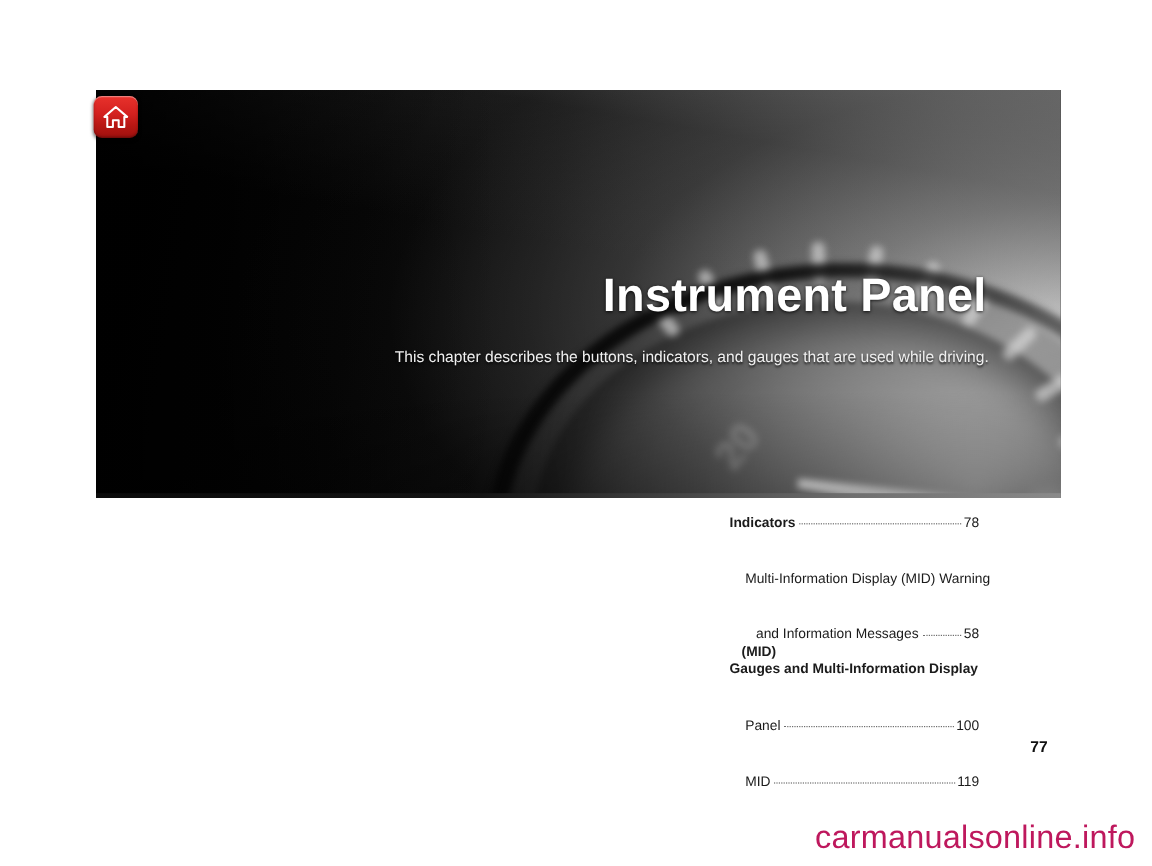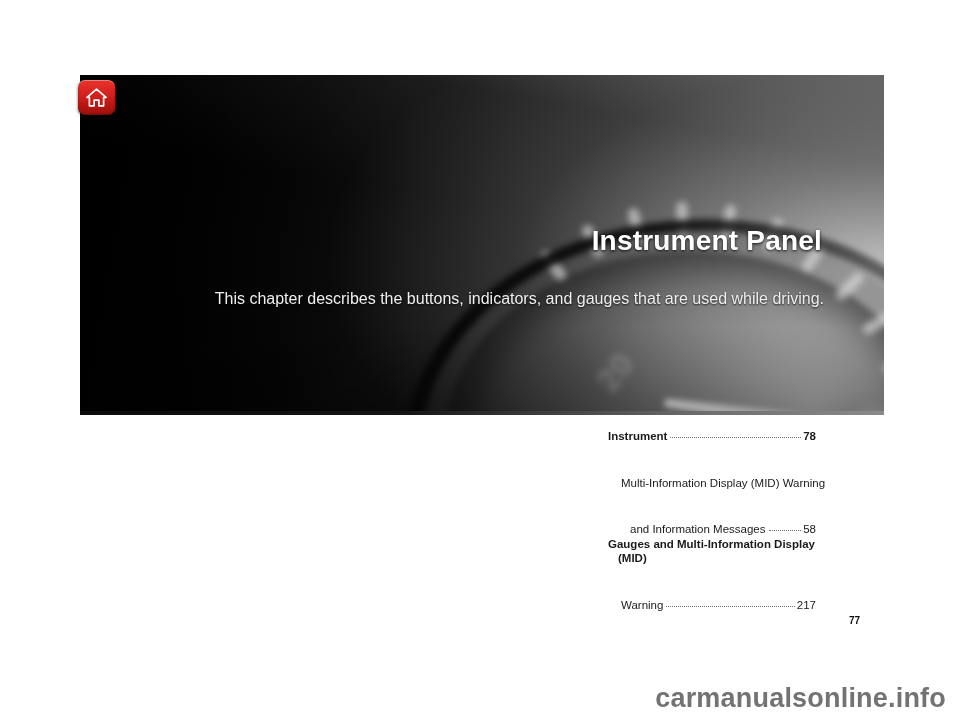--- a/index.html
+++ b/index.html
@@ -215,34 +215,34 @@
   }
 
   
   .hero-title {
     position: absolute;
     right: 62px;
     top: 150px;
     margin: 0;
     color: #ffffff;
     font-family: "Liberation Sans", sans-serif;
-    font-size: 28px;
+    font-size: 39px;
     font-weight: 700;
     letter-spacing: 0.2px;
     text-shadow: 0 1px 3px rgba(0,0,0,0.85);
     white-space: nowrap;
   }
   .hero-subtitle {
     position: absolute;
     right: 60px;
     top: 215px;
     margin: 0;
     color: #f0f0f0;
     font-family: "Liberation Sans", sans-serif;
-    font-size: 16px;
+    font-size: 13px;
     font-weight: 400;
     text-shadow: 0 1px 2px rgba(0,0,0,0.8);
     white-space: nowrap;
   }
 
   
   .home-button {
     position: absolute;
     left: 78px;
     top: 80px;
@@ -290,41 +290,41 @@
   .toc-dots {
     flex: 1 1 auto;
     overflow: hidden;
     margin: 0 2px 0 3px;
     position: relative;
     bottom: 2px;
     border-bottom: 1.4px dotted #6d6d6d;
     min-width: 6px;
   }
   .toc-page { flex: 0 0 auto; font-weight: 400; }
-  .toc-row.level-1 .toc-page { font-weight: 700; }
+  .toc-row.level-1 .toc-page { font-weight: 400; }
 
   
   .page-number {
     position: absolute;
-    right: 100px;
+    right: 87px;
     top: 615px;
     font-family: "Liberation Sans", sans-serif;
-    font-size: 10px;
+    font-size: 13px;
     font-weight: 700;
     color: #111111;
   }
   .watermark {
     position: absolute;
     right: 14px;
     bottom: 8px;
     font-family: "Liberation Sans", sans-serif;
     font-size: 27px;
-    font-weight: 700;
+    font-weight: 400;
     letter-spacing: 0.2px;
-    color: #737373;
+    color: #be185d;
   }
 </style>
 </head>
 <body>
 
 <div class="page">
 
   <div class="hero">
     <div class="hero-base"></div>
     <div class="hero-topwash"></div>
@@ -367,48 +367,53 @@
   <div class="home-button">
     <span>
       <svg width="23" height="21" viewBox="0 0 23 21" aria-hidden="true">
         <path d="M11.5 2.2 L21 10.4 L18.6 10.4 L18.6 18.8 L13.9 18.8 L13.9 13.2 L9.1 13.2 L9.1 18.8 L4.4 18.8 L4.4 10.4 L2 10.4 Z" fill="none" stroke="#ffffff" stroke-width="1.7" stroke-linejoin="round"></path>
       </svg>
     </span>
   </div>
 
   <div class="toc">
     <div class="toc-row level-1">
-      <span class="toc-label">Instrument</span>
+      <span class="toc-label">Indicators</span>
       <span class="toc-dots"></span>
       <span class="toc-page">78</span>
     </div>
 
     <div class="toc-row level-2 nopage">
       <span class="toc-label">Multi-Information Display (MID) Warning</span>
     </div>
 
     <div class="toc-row level-2 cont">
       <span class="toc-label">and Information Messages</span>
       <span class="toc-dots"></span>
       <span class="toc-page">58</span>
     </div>
 
+    <div class="toc-row level-1 cont nopage">
+      <span class="toc-label">(MID)</span>
+    </div>
+
     <div class="toc-row level-1 nopage">
       <span class="toc-label">Gauges and Multi-Information Display</span>
     </div>
 
-    <div class="toc-row level-1 cont nopage">
-      <span class="toc-label">(MID)</span>
-    </div>
-
     <div class="toc-row level-2">
-      <span class="toc-label">Warning</span>
+      <span class="toc-label">Panel</span>
       <span class="toc-dots"></span>
-      <span class="toc-page">217</span>
-    </div>
-
+      <span class="toc-page">100</span>
+    </div>
+
+    <div class="toc-row level-2">
+      <span class="toc-label">MID</span>
+      <span class="toc-dots"></span>
+      <span class="toc-page">119</span>
+    </div>
   </div>
 
   <div class="page-number">77</div>
 
   <div class="watermark">carmanualsonline.info</div>
 
 </div>
 
 </body></html>

